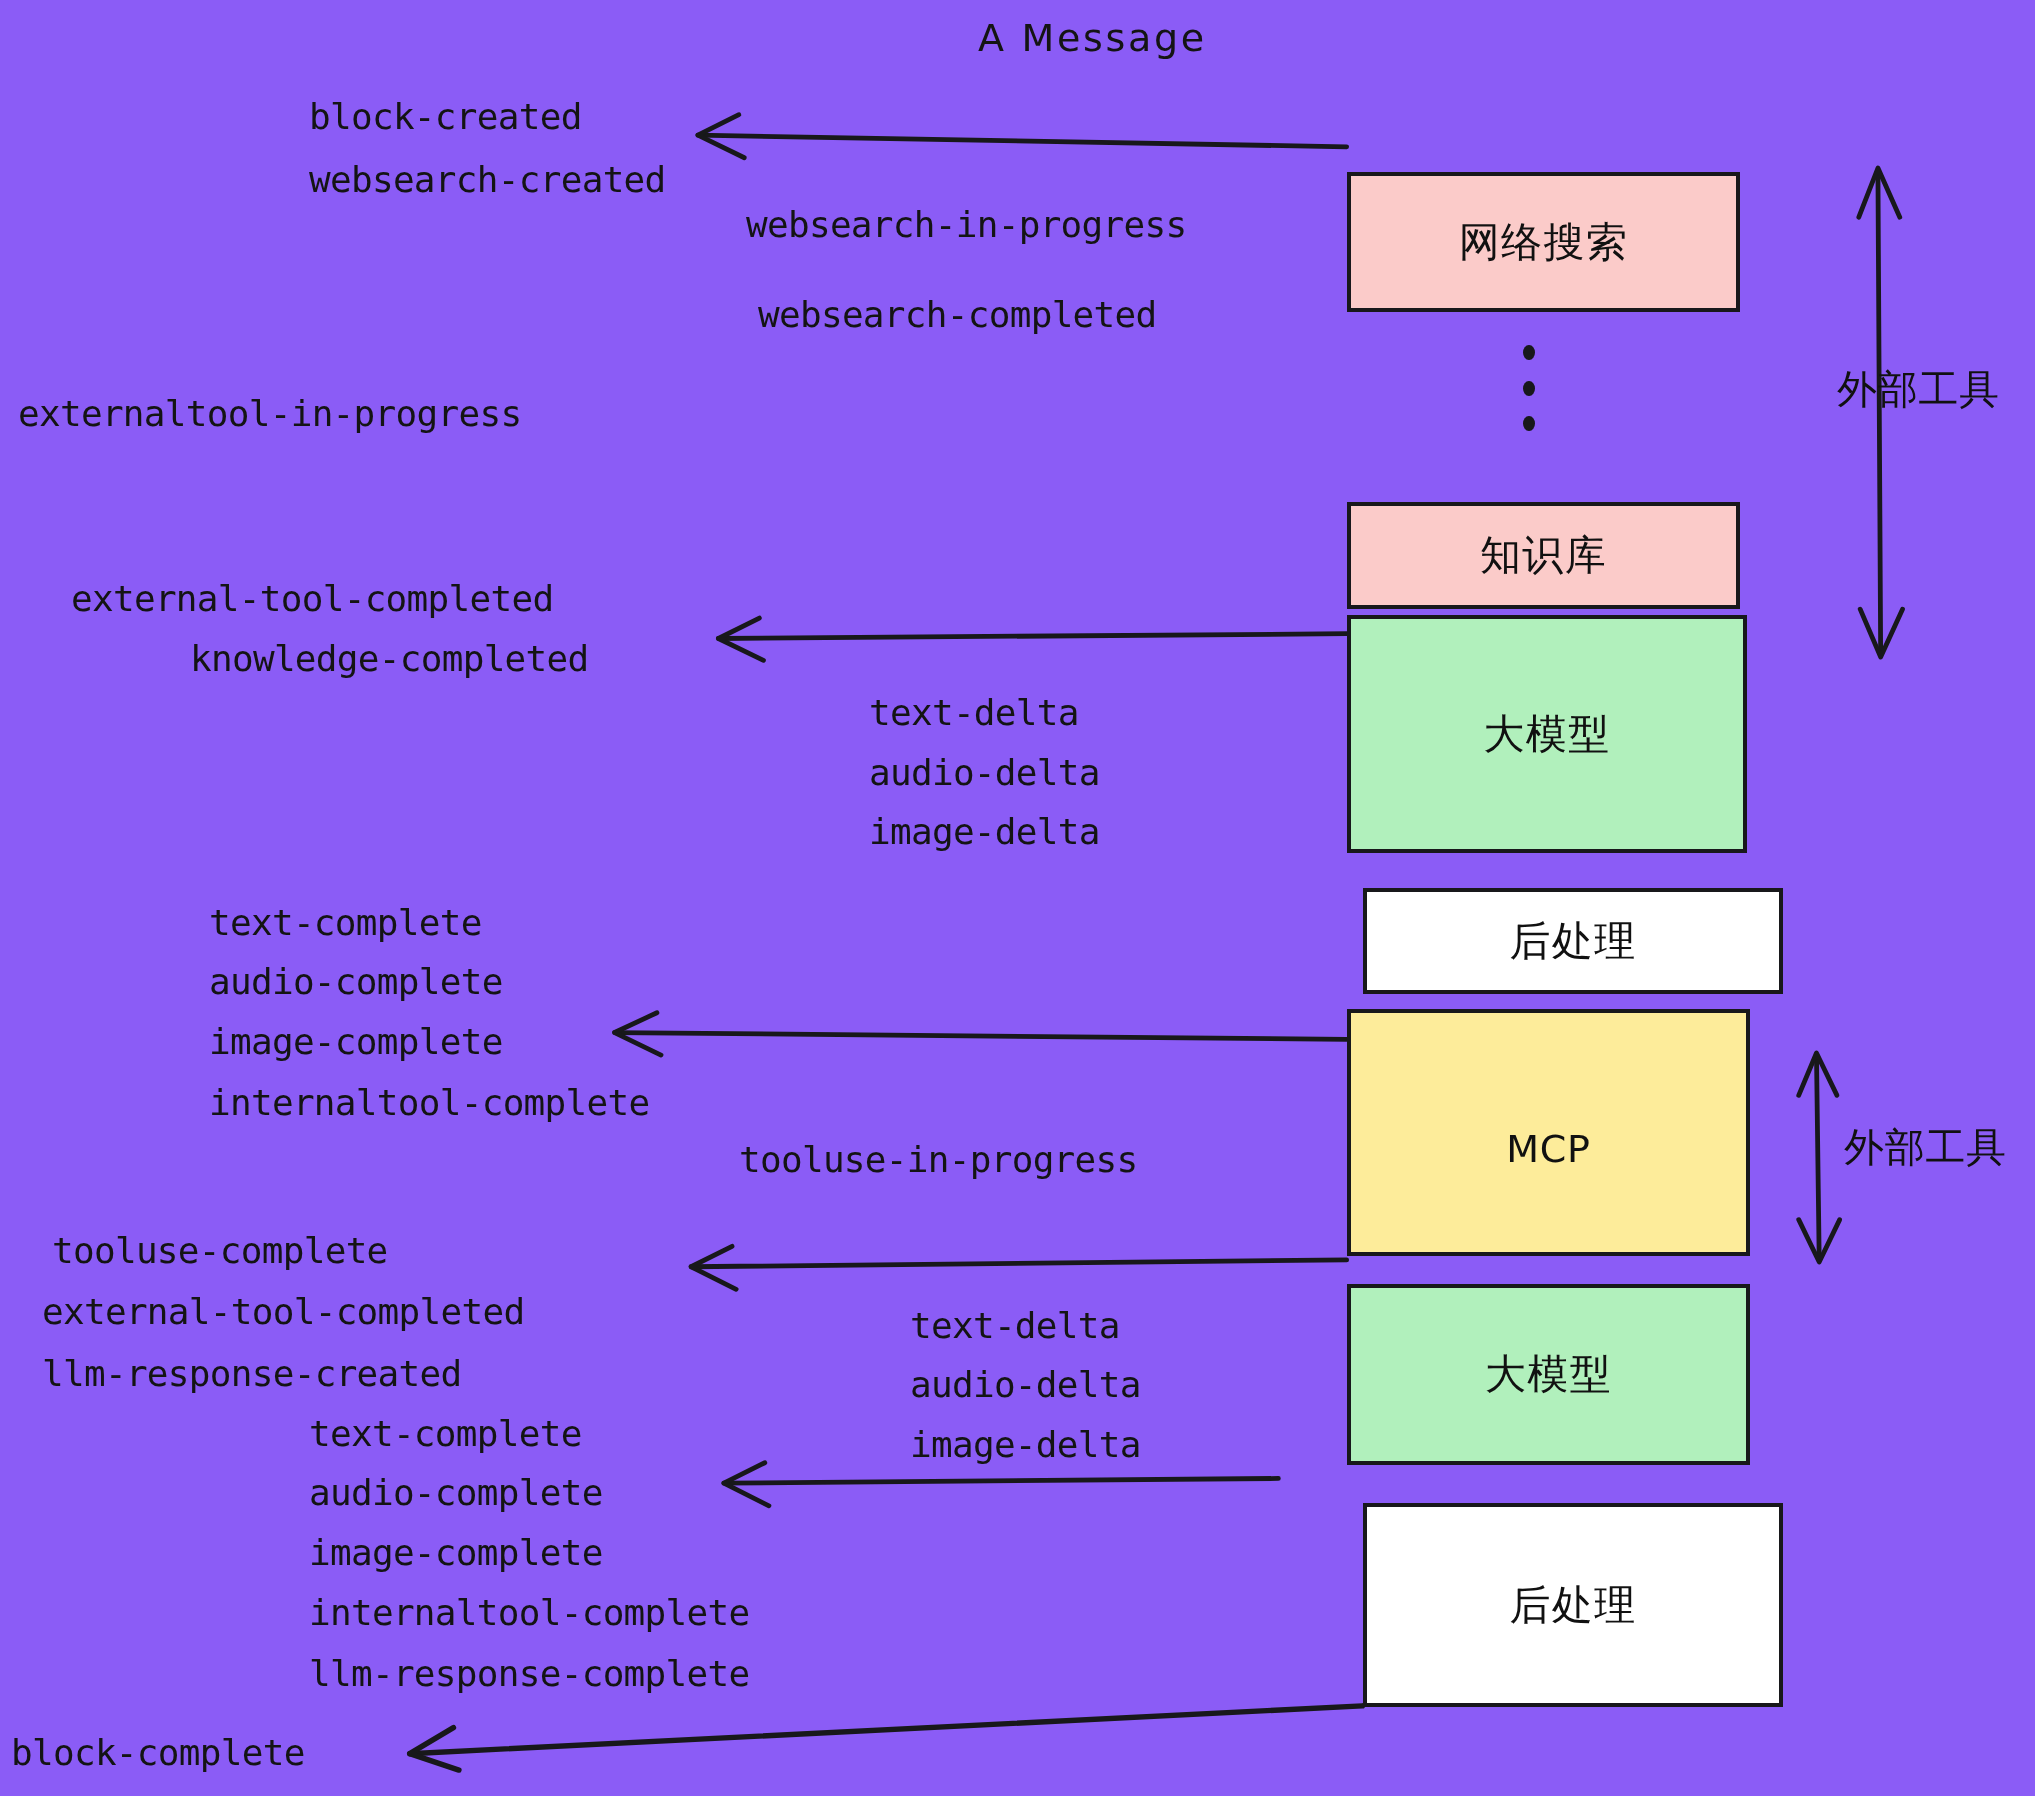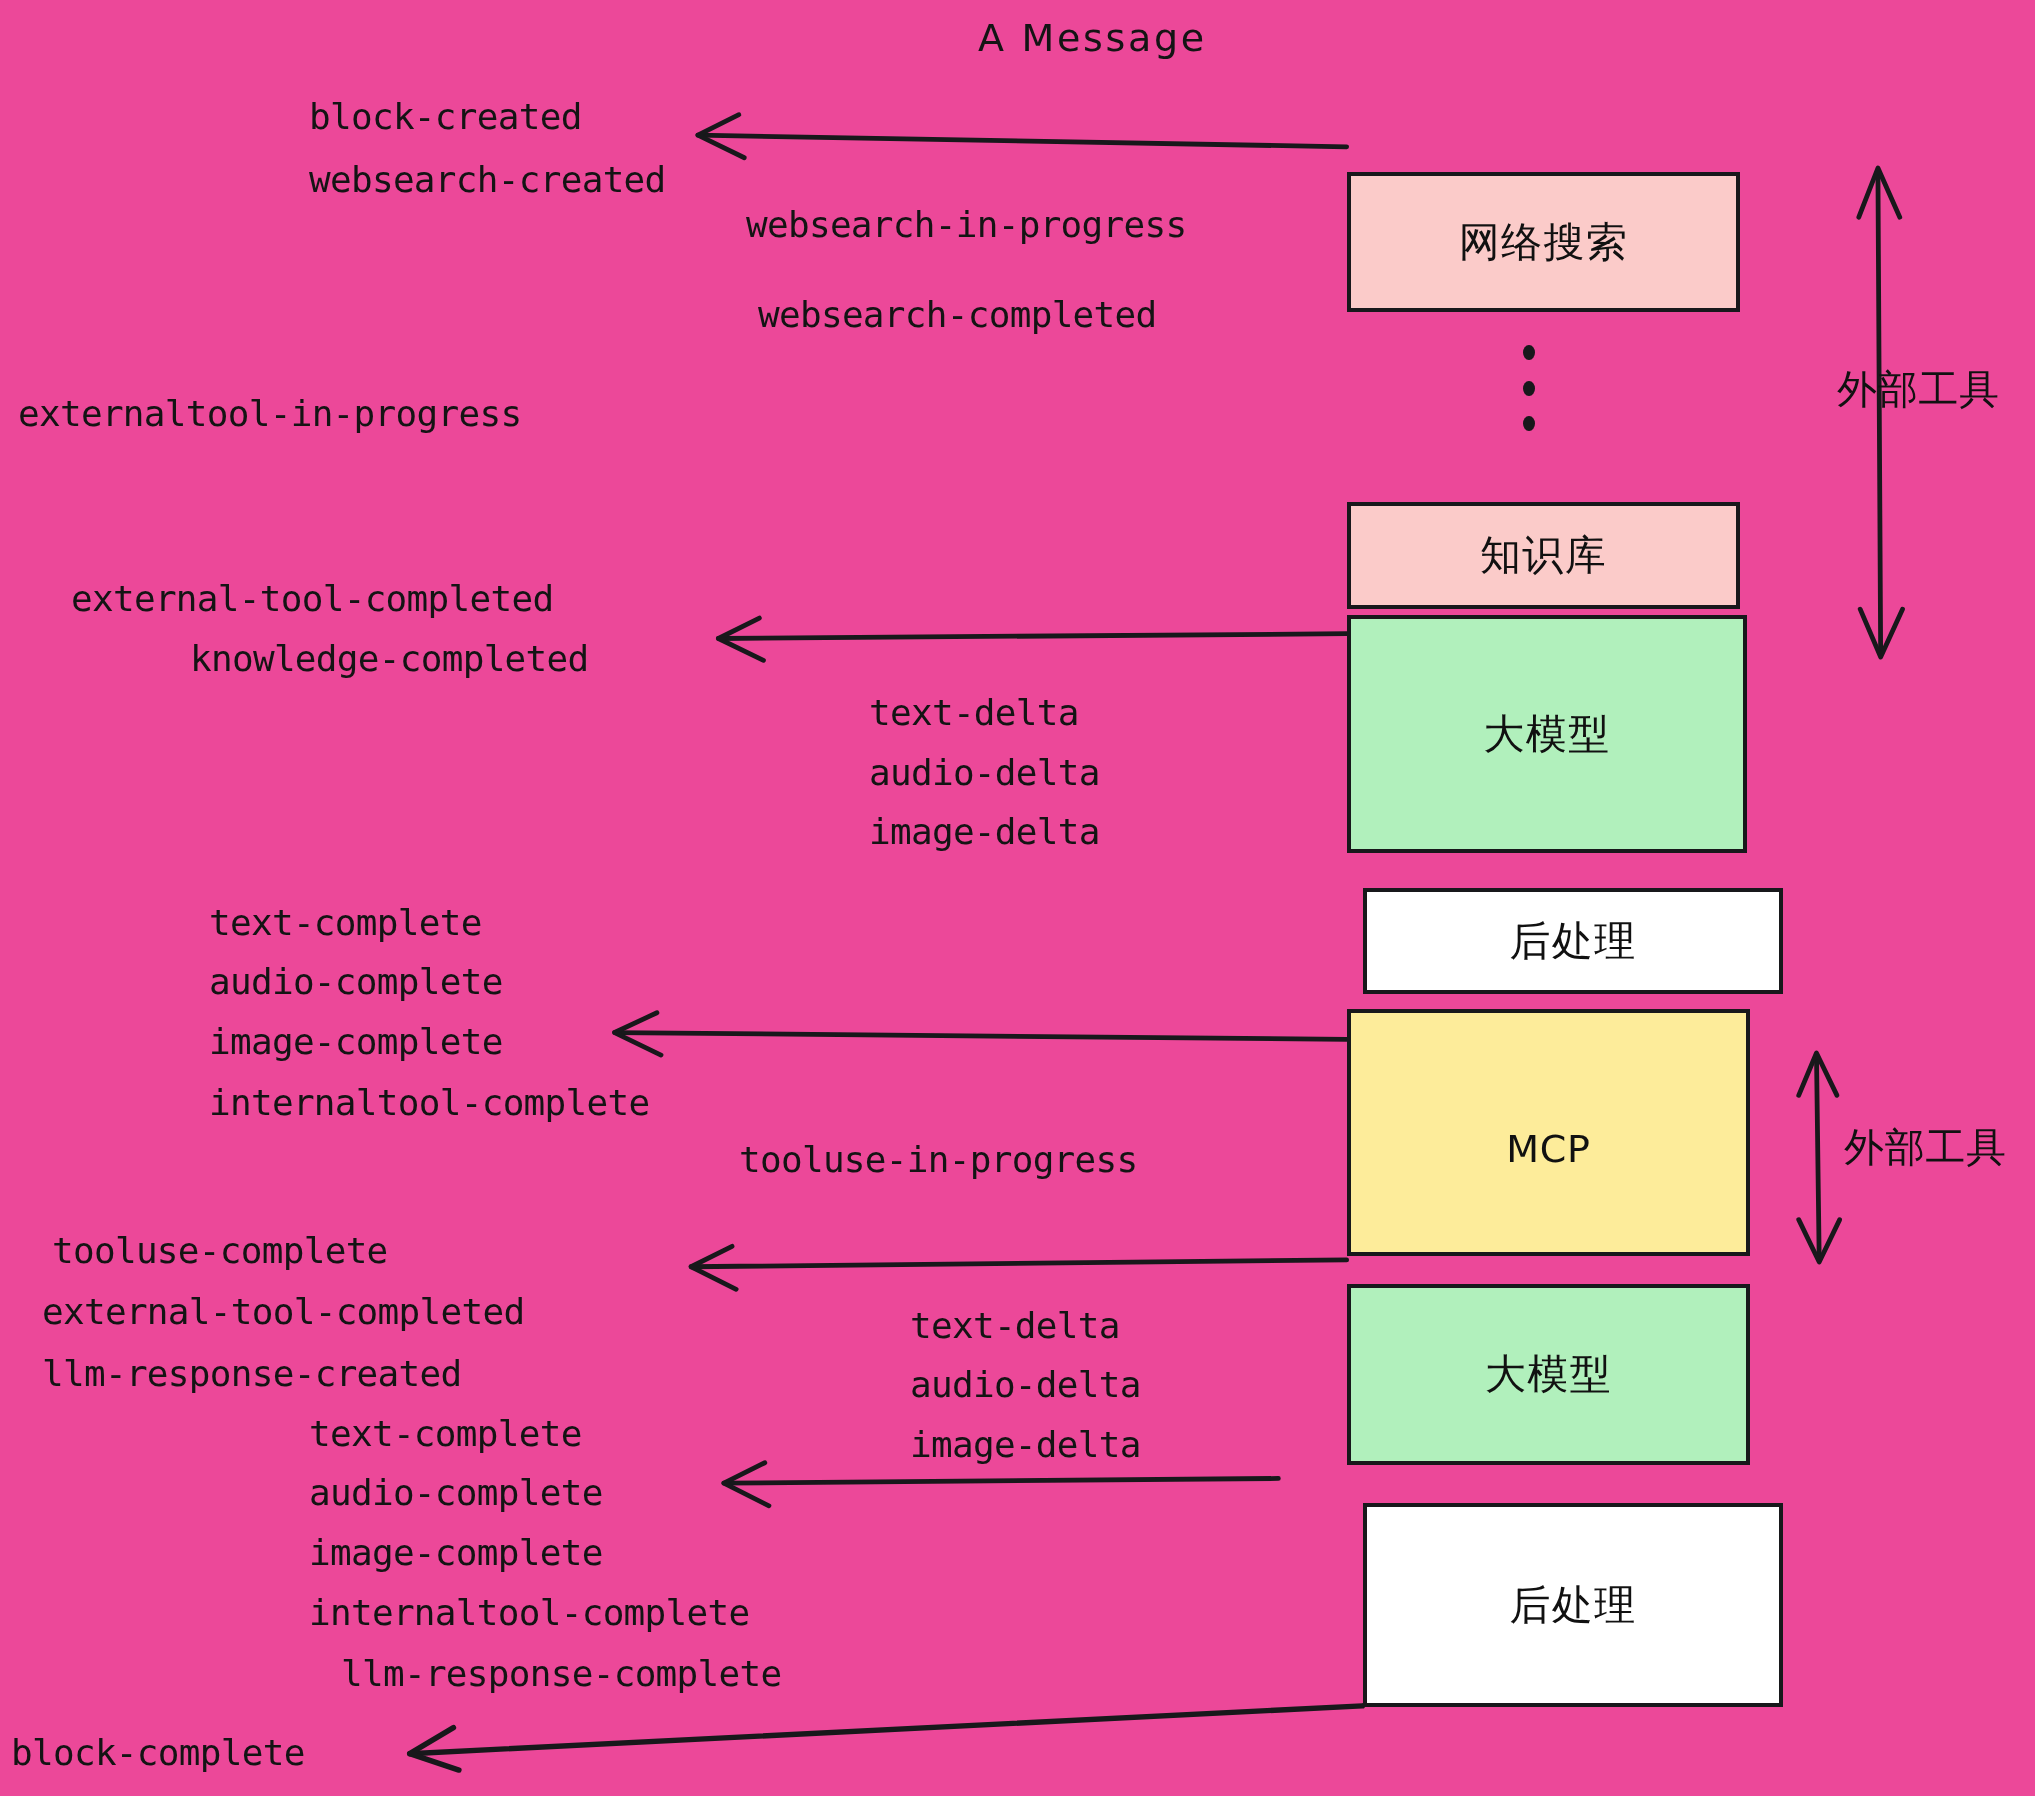--- a/index.html
+++ b/index.html
@@ -1,17 +1,17 @@
 <!DOCTYPE html>
 <html style="font-size:11px"><head>
 <meta charset="utf-8">
 <style>
   html,body{margin:0;padding:0;background:#ffffff;}
   body{font-family:"DejaVu Sans Mono","Liberation Mono",monospace;}
-  #canvas{position:relative;width:2035px;height:1796px;background:#ec4899;overflow:hidden;}
+  #canvas{position:relative;width:2035px;height:1796px;background:#8b5cf6;overflow:hidden;}
   .lbl{position:absolute;white-space:nowrap;color:#141414;
        font-family:"DejaVu Sans Mono","Liberation Mono",monospace;
        font-size:36px;line-height:1;letter-spacing:-0.7px;}
   .title{position:absolute;white-space:nowrap;color:#141414;
          font-family:"DejaVu Sans","Liberation Sans",sans-serif;
          font-size:38px;line-height:1;letter-spacing:2.7px;}
   .box{position:absolute;border:4.8px solid #18181b;box-sizing:border-box;
        display:flex;align-items:center;justify-content:center;}
   .box span{font-family:"DejaVu Sans","Liberation Sans",sans-serif;
             font-size:41px;color:#111;letter-spacing:1.4px;}
@@ -99,21 +99,21 @@
   <div class="lbl" style="left:42px;top:1356px;">llm-response-created</div>
 
   <div class="lbl" style="left:910px;top:1308px;">text-delta</div>
   <div class="lbl" style="left:910px;top:1367px;">audio-delta</div>
   <div class="lbl" style="left:910px;top:1427px;">image-delta</div>
 
   <div class="lbl" style="left:309px;top:1416px;">text-complete</div>
   <div class="lbl" style="left:309px;top:1475px;">audio-complete</div>
   <div class="lbl" style="left:309px;top:1535px;">image-complete</div>
   <div class="lbl" style="left:309px;top:1595px;">internaltool-complete</div>
-  <div class="lbl" style="left:309px;top:1656px;margin-left:32px;">llm-response-complete</div>
+  <div class="lbl" style="left:309px;top:1656px;">llm-response-complete</div>
 
   <div class="lbl" style="left:11px;top:1735px;">block-complete</div>
 
   <div class="box" style="left:1347px;top:172px;width:393px;height:140px;background:#FBCBC9;">
     <span>网络搜索</span>
   </div>
 
   <div class="dots" style="left:1523px;top:345px;">
     <i></i>
     <i></i>

